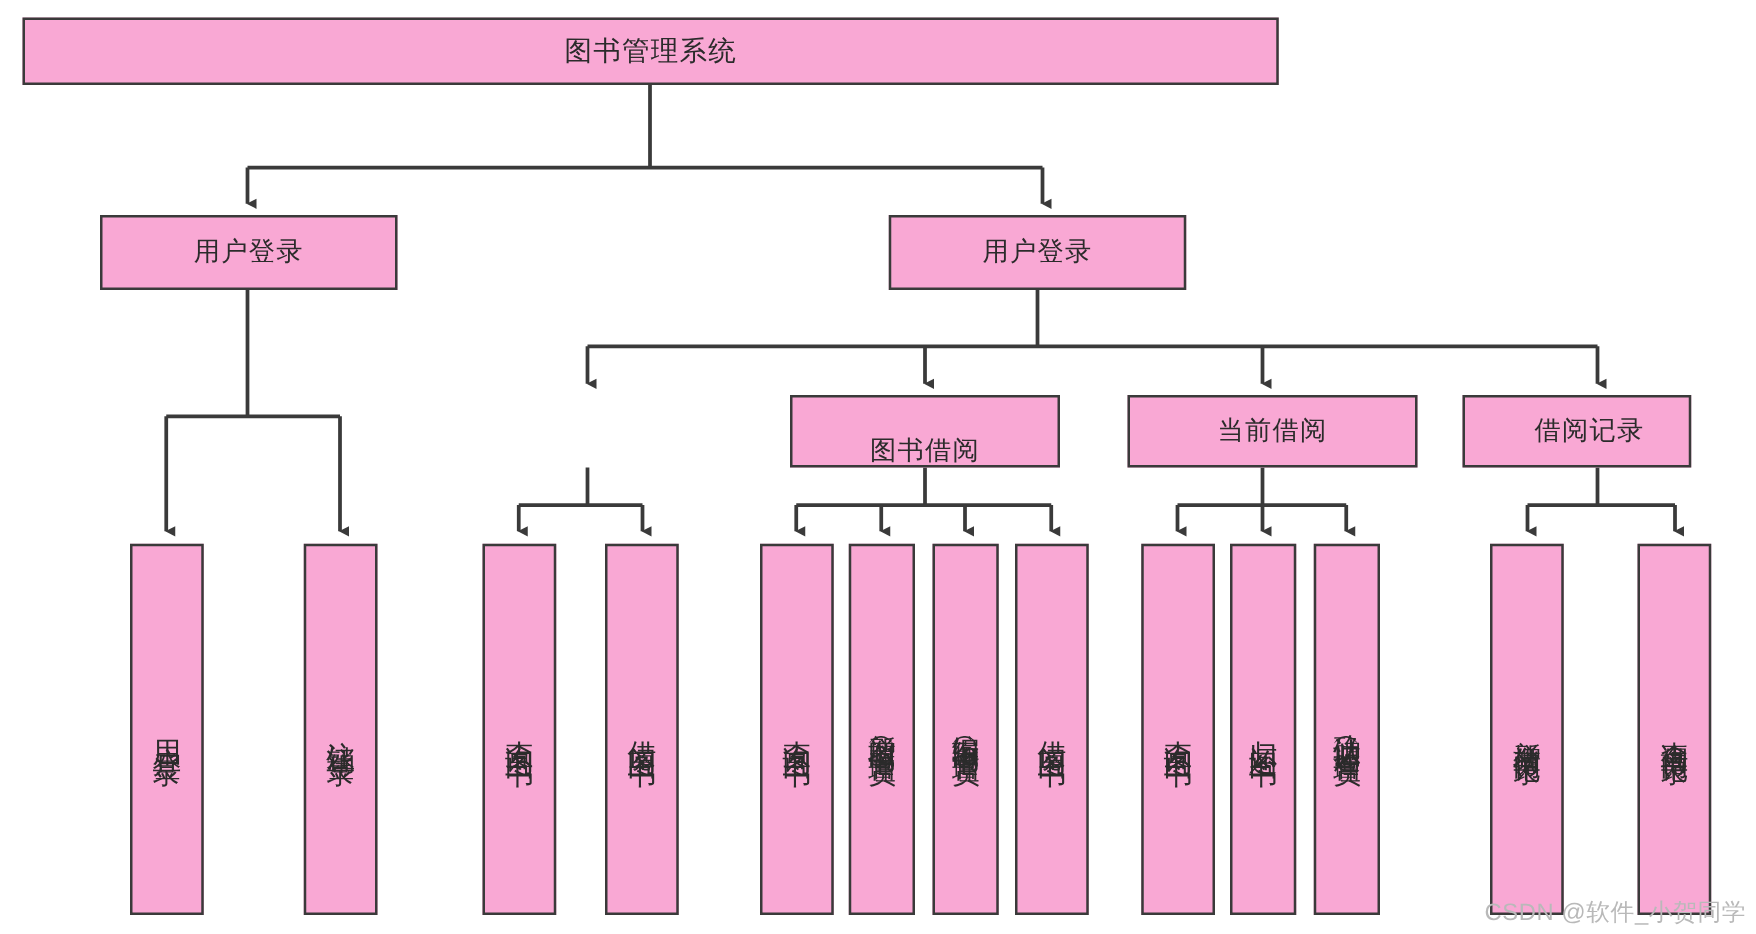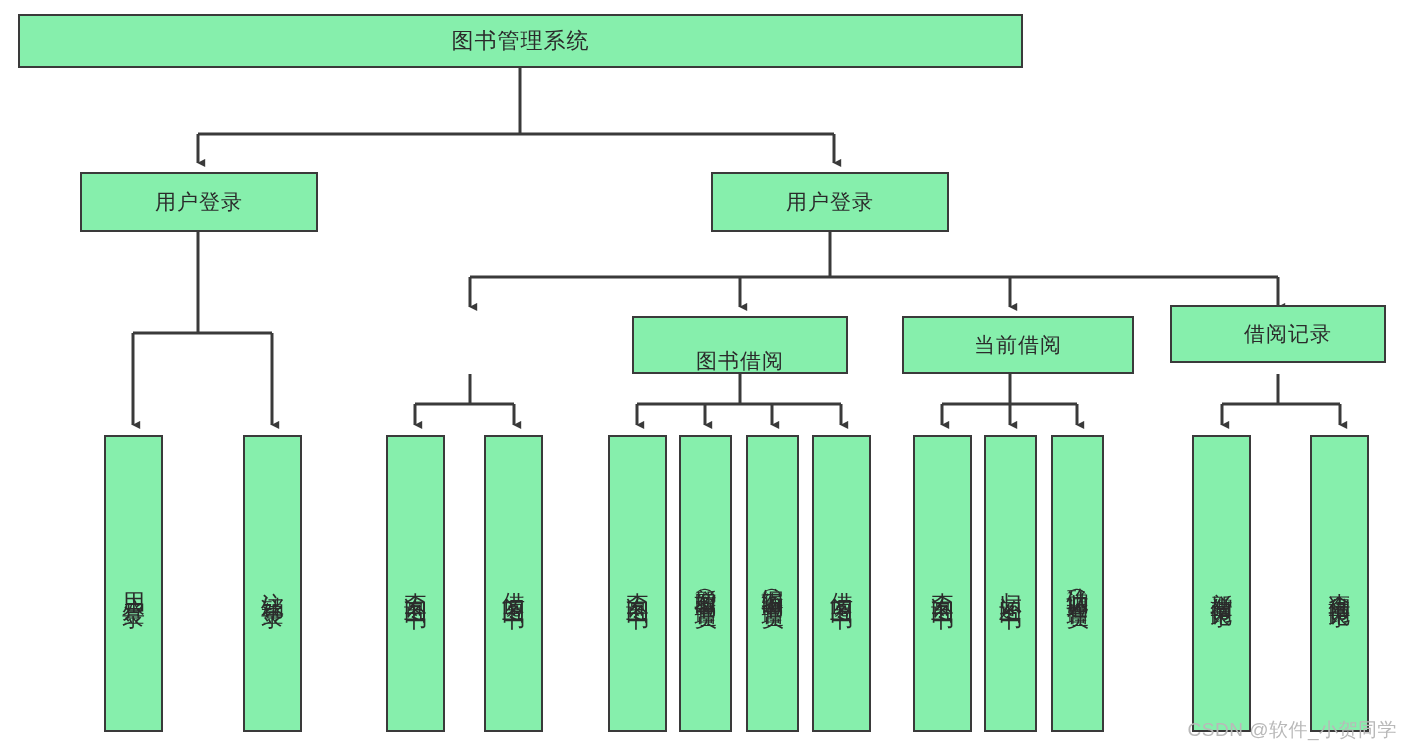--- a/index.html
+++ b/index.html
@@ -10,21 +10,21 @@
     font-family:"Liberation Sans","DejaVu Sans",sans-serif;
     overflow:hidden;
     position:relative;
   }
   #diagram-root{position:relative;width:1405px;height:747px;}
   svg#wires{position:absolute;left:0;top:0;width:1405px;height:747px;}
 
   .node{
     position:absolute;
     box-sizing:border-box;
-    background:#86efac;
+    background:#f9a8d4;
     border:2.5px solid #3a3a3a;
     display:flex;
     align-items:center;
     justify-content:center;
     color:#2b2b2b;
   }
   .node .lbl{
     display:block;
     text-align:center;
     letter-spacing:1px;
@@ -129,21 +129,21 @@
   <div class="node h-node" style="left:711px;top:172px;width:238px;height:60px;">
     <span class="lbl">用户登录</span>
   </div>
 
   <div class="node h-node" style="left:632px;top:316px;width:216px;height:58px;align-items:flex-end;">
     <span class="lbl">图书借阅</span>
   </div>
   <div class="node h-node" style="left:902px;top:316px;width:232px;height:58px;">
     <span class="lbl">当前借阅</span>
   </div>
-  <div class="node h-node" style="left:1170px;top:305px;width:216px;height:58px;padding-left:20px;">
+  <div class="node h-node" style="left:1170px;top:316px;width:183px;height:58px;padding-left:20px;">
     <span class="lbl">借阅记录</span>
   </div>
 
   <div class="node v-node" style="left:104px;top:435px;width:59px;height:297px;">
     <span class="lbl">用户登录</span>
   </div>
   <div class="node v-node" style="left:243px;top:435px;width:59px;height:297px;">
     <span class="lbl">注销登录</span>
   </div>
 

